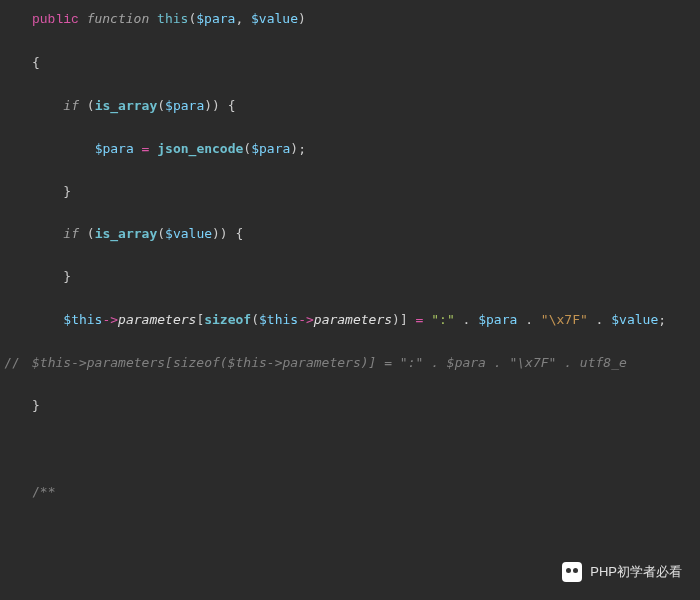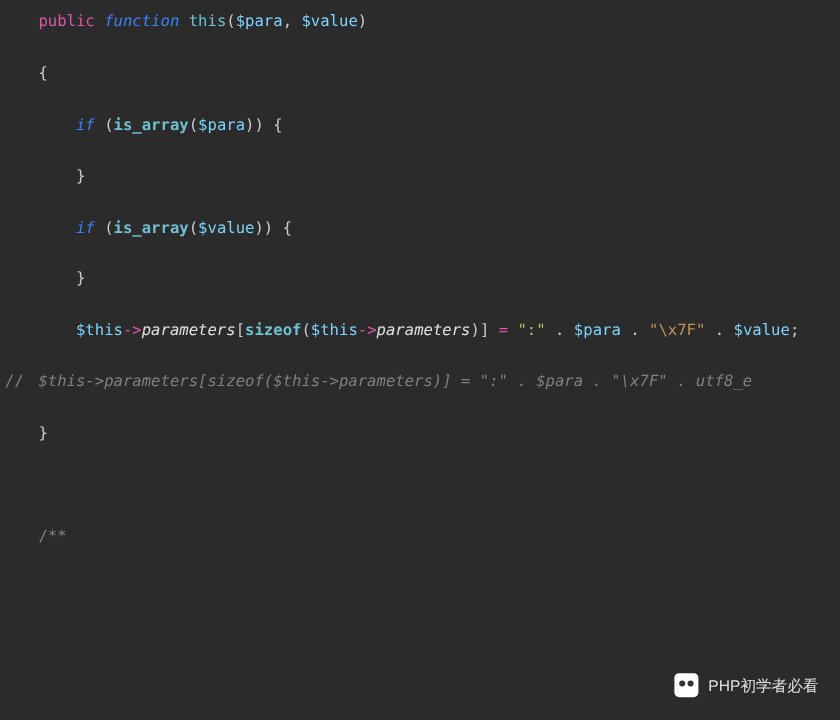--- a/index.html
+++ b/index.html
@@ -12,38 +12,38 @@
       width: 700px;
       height: 600px;
       overflow: hidden;
       padding: 8px 0 0 4px;
       position: relative;
     }
     pre { white-space: pre; }
     .line { display: block; padding-left: 28px; }
     .line.comment-gutter { padding-left: 0; }
     .gut { color: #808080; display: inline-block; width: 28px; }
-    .kw { color: #3b82f6; font-style: italic; margin-top: 27px; }
-    .kw-pub { color: #d957a6; }
+    .kw { color: #a3a3a3; font-style: italic; margin-top: 27px; }
+    .kw-pub { color: #d957a6; font-family: Liberation Mono, monospace; }
     .fn { color: #6fc0d0; }
     .var { color: #e0e0e0; font-style: italic; }
     .str-var { color: #7dd3fc; }
     .punc { color: #ccc; }
     .op { color: #d957a6; }
     .call { color: #6fc0d0; font-weight: bold; }
     .str { color: #a6c261; }
     .esc { color: #c39452; }
     .cm { color: #808080; font-style: italic; }
     .docblock { color: #808080; }
     .watermark {
       position: absolute;
       bottom: 18px;
       right: 18px;
       display: flex;
-      align-items: flex-start;
+      align-items: flex-end;
       gap: 8px;
       color: #e0e0e0;
       font-family: sans-serif;
       font-size: 13px;
     }
     .wm-icon {
       width: 20px; height: 20px;
       background: #fff;
       border-radius: 4px;
       display: flex;
@@ -61,20 +61,21 @@
     }
     .wm-icon::before { left: 4px; }
     .wm-icon::after { right: 4px; }
   </style>
 </head>
 <body>
 
 <pre><span class="line"><span class="kw-pub">public</span> <span class="kw">function</span> <span class="fn">this</span>(<span class="str-var">$para</span>, <span class="str-var">$value</span>)</span>
 <span class="line"><span class="punc">{</span></span>
 <span class="line">    <span class="kw">if</span> (<span class="call">is_array</span>(<span class="str-var">$para</span>)) {</span>
+<span class="line">        <span class="str-var">$para</span> <span class="op">=</span> <span class="call">json_encode</span>(<span class="str-var">$para</span>);</span>
 <span class="line">    <span class="punc">}</span></span>
 <span class="line">    <span class="kw">if</span> (<span class="call">is_array</span>(<span class="str-var">$value</span>)) {</span>
 <span class="line">    <span class="punc">}</span></span>
 <span class="line">    <span class="str-var">$this</span><span class="op">-&gt;</span><span class="var">parameters</span>[<span class="call">sizeof</span>(<span class="str-var">$this</span><span class="op">-&gt;</span><span class="var">parameters</span>)] <span class="op">=</span> <span class="str">":"</span> . <span class="str-var">$para</span> . <span class="esc">"\x7F"</span> . <span class="str-var">$value</span>;</span>
 <span class="line comment-gutter"><span class="gut">//</span><span class="cm">$this-&gt;parameters[sizeof($this-&gt;parameters)] = ":" . $para . "\x7F" . utf8_e</span></span>
 <span class="line"><span class="punc">}</span></span>
 <span class="line"> </span>
 <span class="line docblock">/**</span>
 
 

